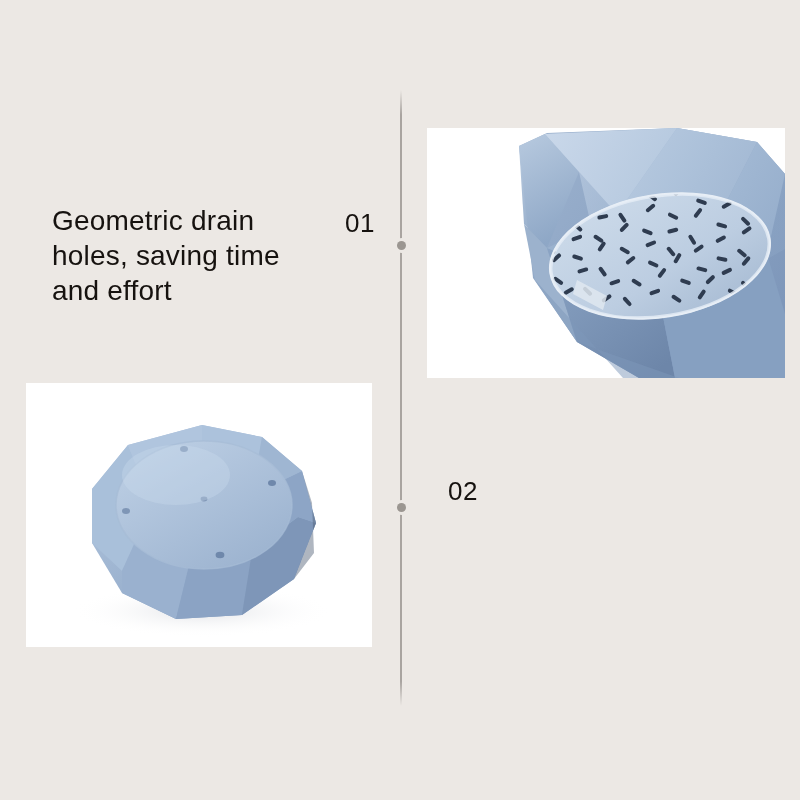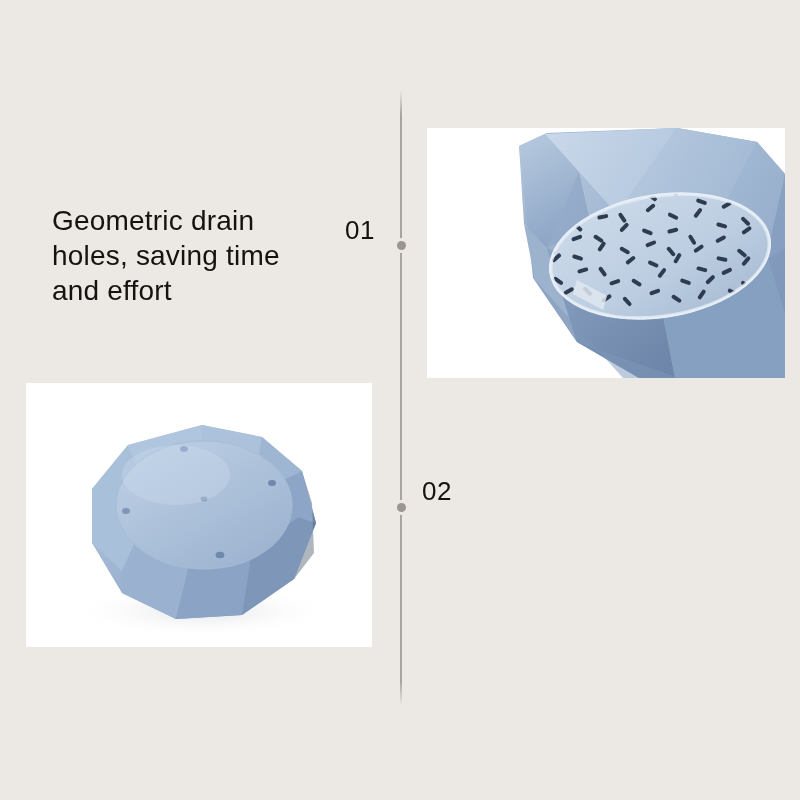--- a/index.html
+++ b/index.html
@@ -56,22 +56,22 @@
   .caption-1 { left: 52px; top: 203px; width: 290px; }
   .caption-2 { left: 468px; top: 471px; width: 312px; }
 
   .step-num {
     position: absolute;
     color: #16120f;
     font-size: 26px;
     line-height: 32px;
     letter-spacing: 0.5px;
   }
-  .num-1 { left: 345px; top: 214px; }
-  .num-2 { left: 422px; top: 475px; }
+  .num-1 { left: 345px; top: 207px; }
+  .num-2 { left: 448px; top: 475px; }
 
   
   .photo {
     position: absolute;
     background: #ffffff;
     overflow: hidden;
   }
   .photo-top-right {
     left: 427px;
     top: 128px;

